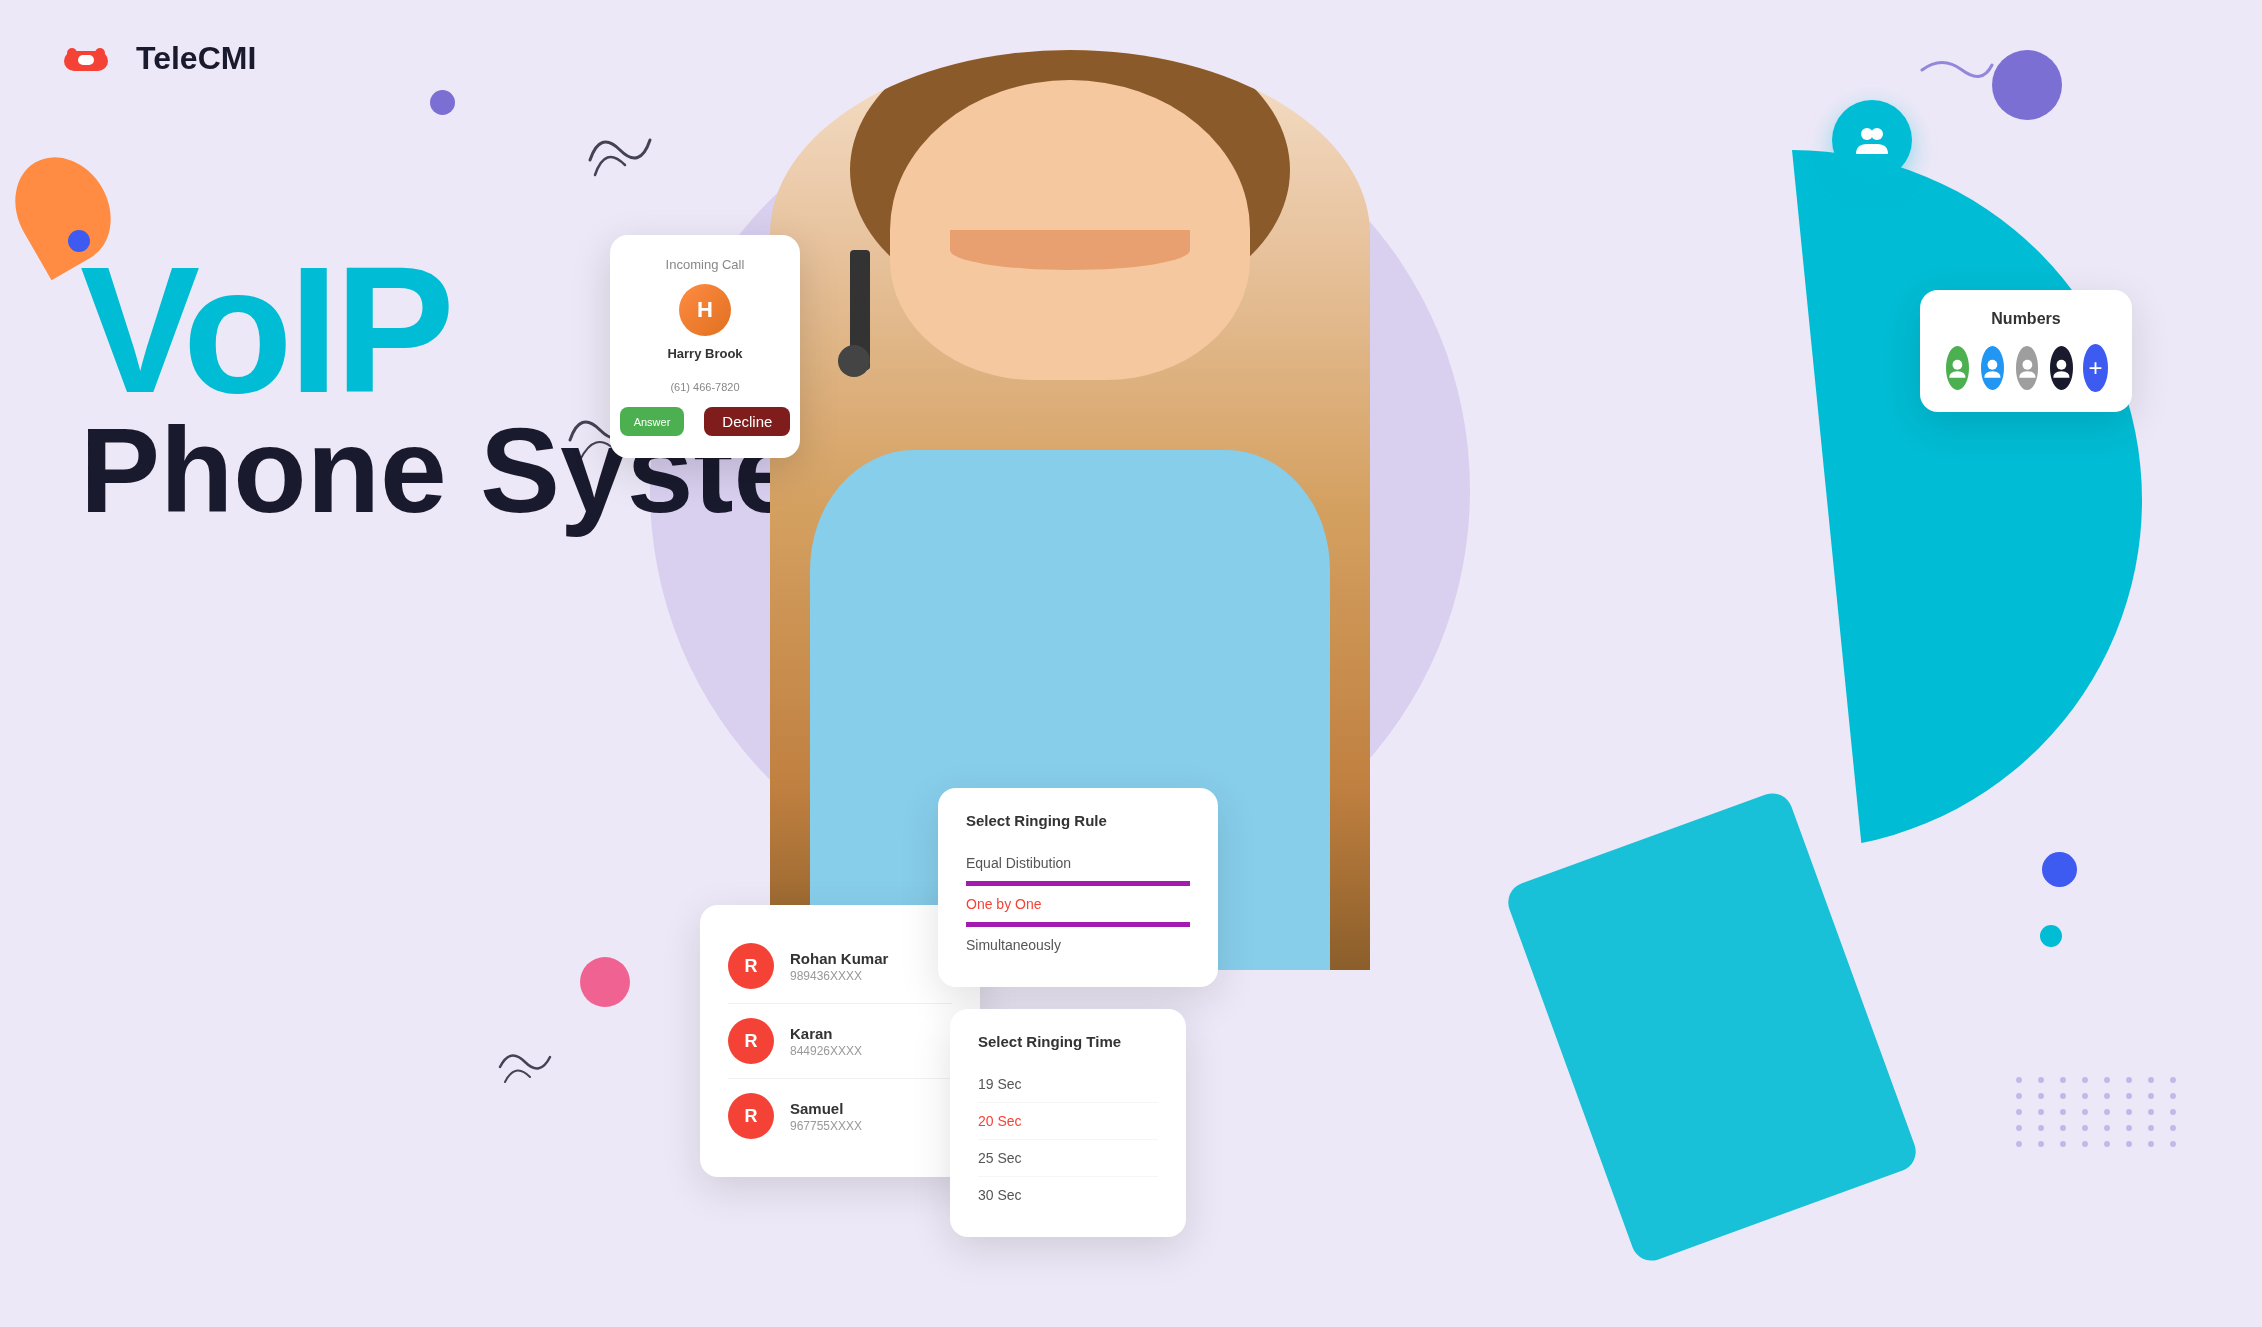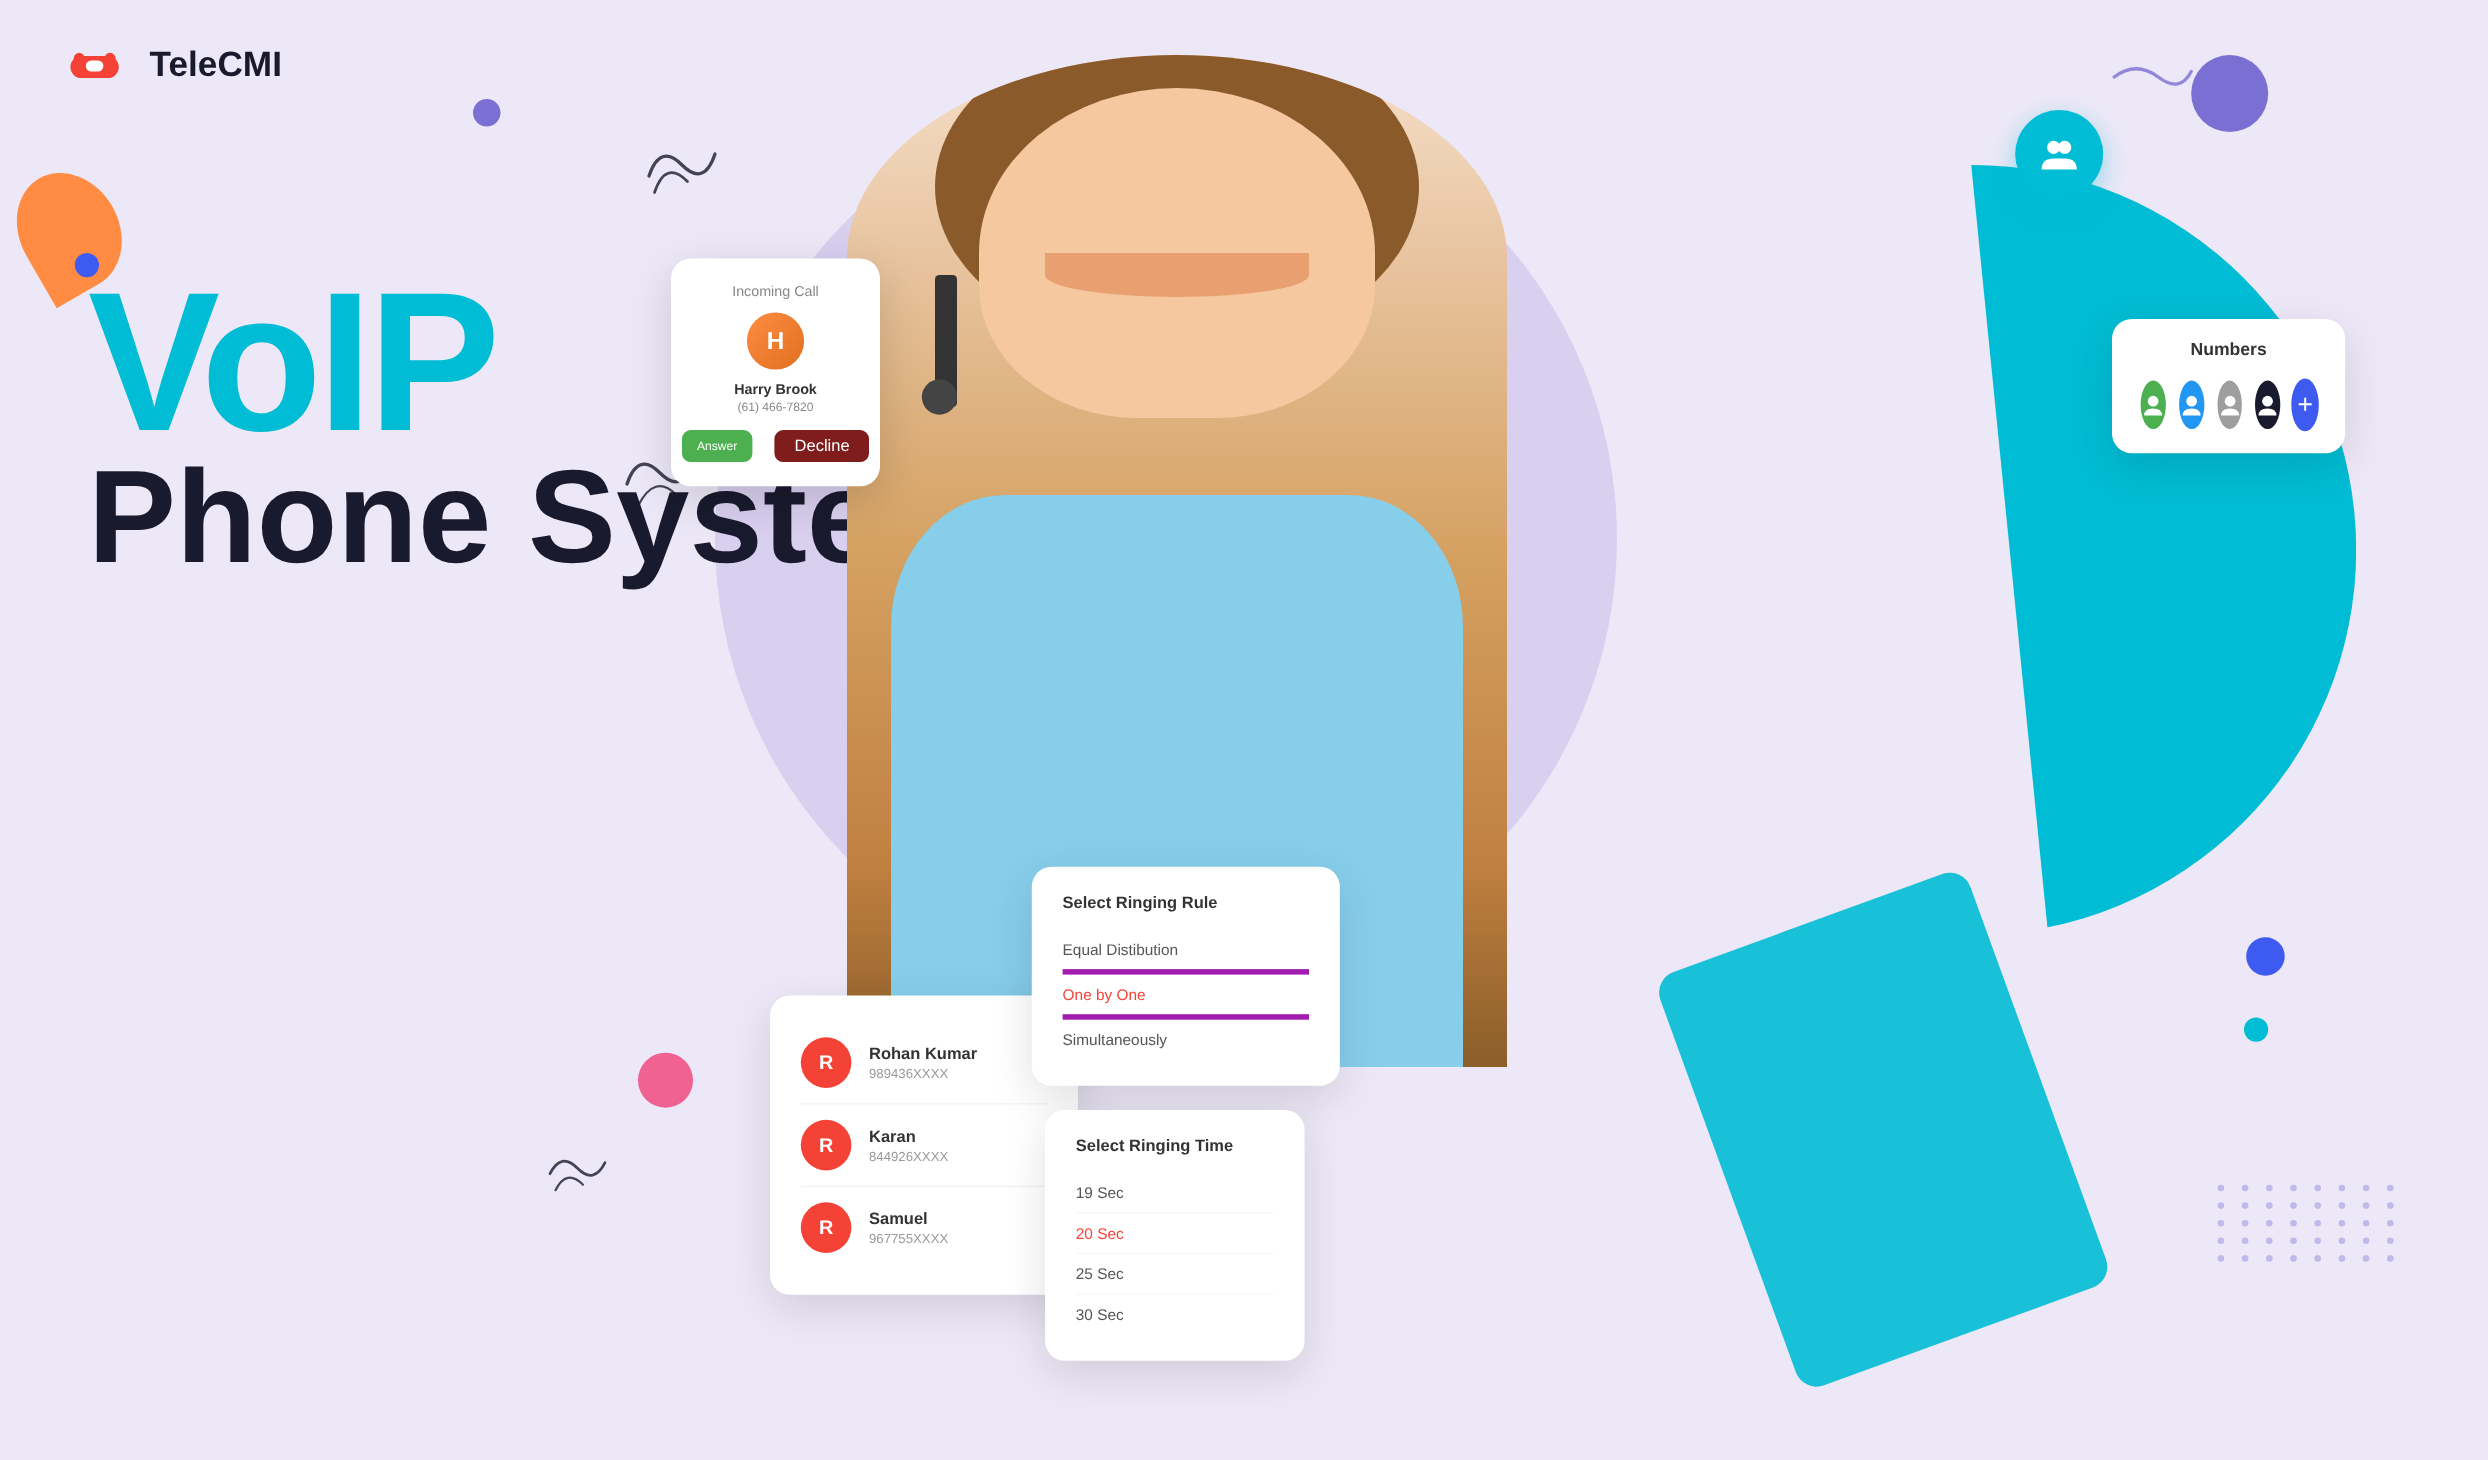--- a/index.html
+++ b/index.html
@@ -211,21 +211,21 @@
       align-items: center;
       justify-content: center;
       font-size: 22px;
       color: white;
       font-weight: bold;
     }
     .caller-name {
       font-size: 13px;
       font-weight: 600;
       color: #333;
-      margin-bottom: 4px;
+      margin-bottom: 20px;
     }
     .caller-number {
       font-size: 11px;
       color: #888;
       margin-bottom: 14px;
     }
     .call-actions {
       display: flex;
       gap: 20px;
       justify-content: center;

